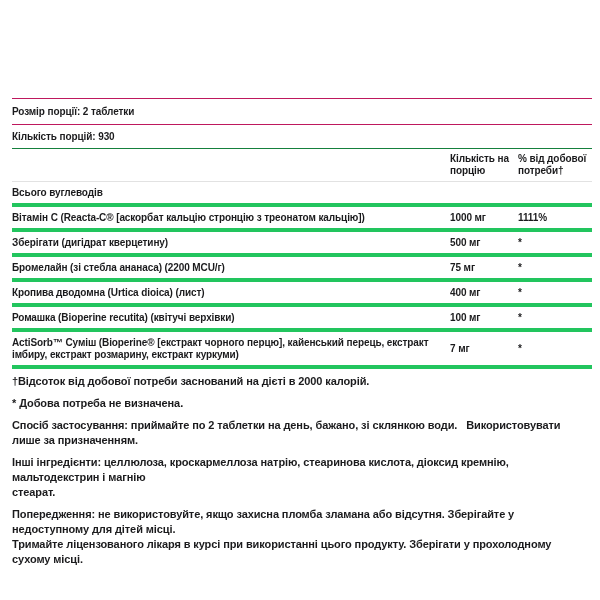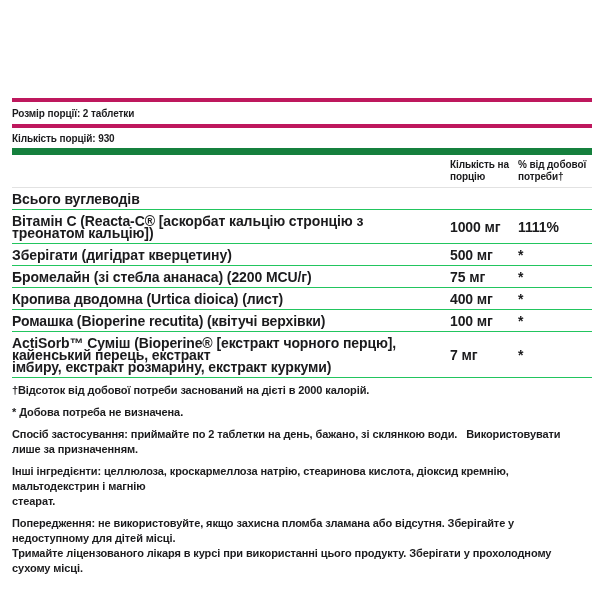--- a/index.html
+++ b/index.html
@@ -7,42 +7,42 @@
     width: 600px; height: 600px;
     background: #ffffff;
     font-family: "Liberation Sans", sans-serif;
     color: #1b1b1d;
     overflow: hidden;
   }
   .label { padding-top: 98px; }
   .facts { margin: 0 8px 0 12px; } 
 
   .info-row {
-    border-top: 4px solid #be185d;
+    border-top: 1px solid #be185d;
     display: flex; align-items: center;
     font-size: 10px; font-weight: 700; letter-spacing: -0.1px;
   }
   .info-row.r1 { height: 26px; }
   .info-row.r2 { height: 24px; }
 
   .grid {
     display: grid;
     grid-template-columns: 438px 68px 74px;
   }
   .header-row {
-    border-top: 7px solid #15803d;
+    border-top: 1px solid #15803d;
     border-bottom: 1px solid #e2e2e2;
     padding: 4px 0;
     font-size: 10px; font-weight: 700; line-height: 12px; letter-spacing: -0.1px;
   }
   .ing-row {
-    border-bottom: 1px solid #22c55e;
+    border-bottom: 4px solid #22c55e;
     padding: 4.5px 0;
     align-items: center;
-    font-size: 14px; font-weight: 700; line-height: 12px; letter-spacing: -0.1px;
+    font-size: 10px; font-weight: 700; line-height: 12px; letter-spacing: -0.1px;
   }
   .cell.name { white-space: pre-line; padding-right: 12px; }
 
   .footnotes {
     margin: 5px 8px 0 12px;
     font-size: 11px; font-weight: 700; line-height: 15px; letter-spacing: -0.1px;
   }
   .footnotes p { margin-bottom: 7px; white-space: pre-line; }
 </style>
 </head>

